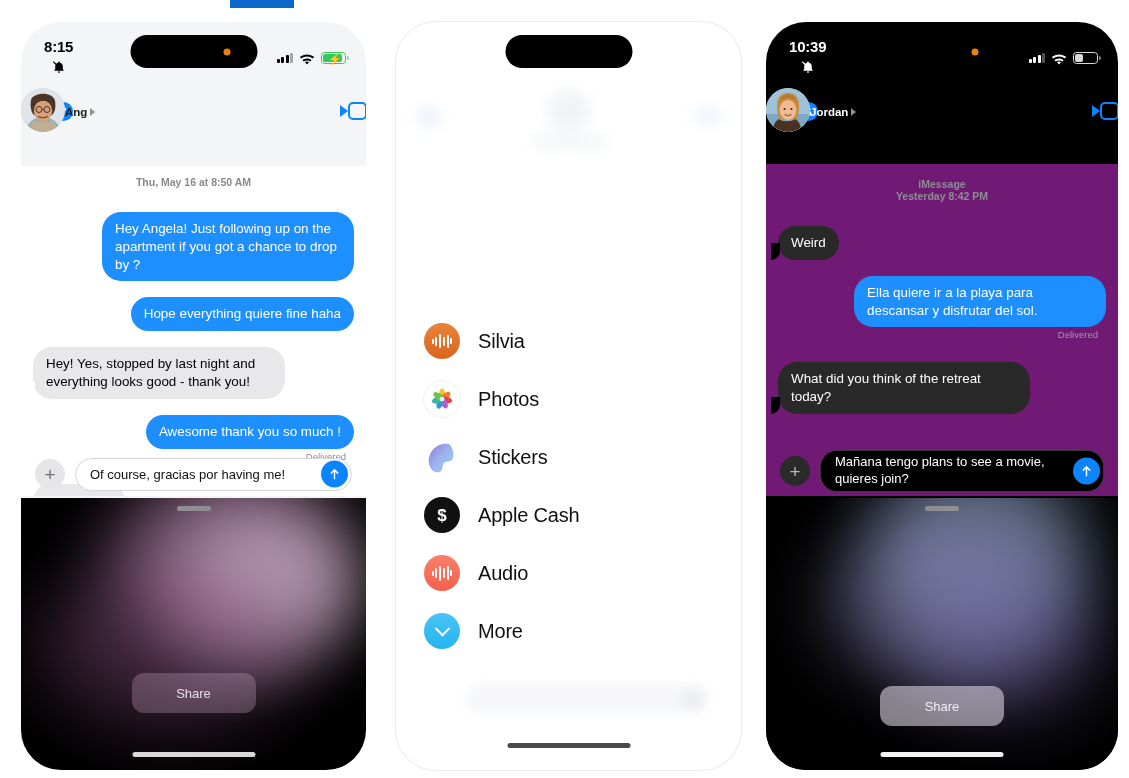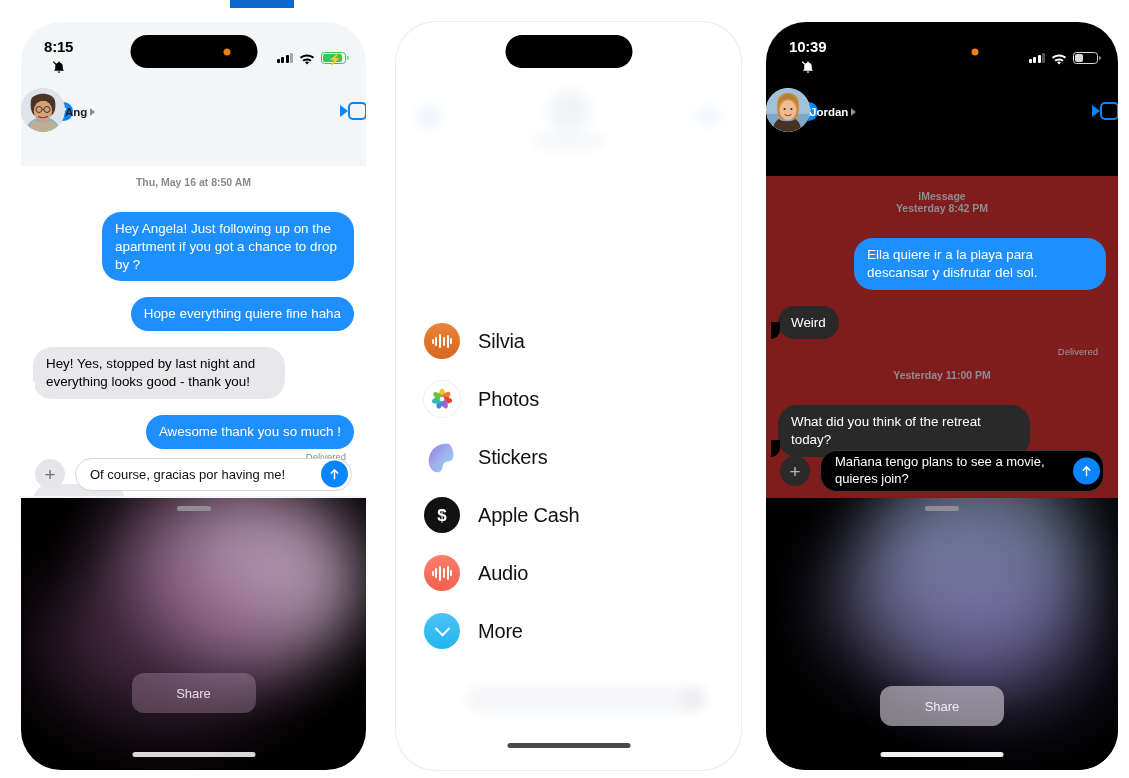--- a/index.html
+++ b/index.html
@@ -102,21 +102,21 @@
   }
   .nav-video { position:absolute; right: 18px; top: 24px; }
   .vid-icon { width: 26px; height: 18px; position:relative; }
   .vid-body { position:absolute; left:0; top:0; width:19px; height:18px; border:2px solid #0A84FF; border-radius:5px; }
   .vid-tri { position:absolute; right:0; top:3px; width:0; height:0;
     border-top:6px solid transparent; border-bottom:6px solid transparent; border-left:8px solid #0A84FF; }
 
   
   .chat { position:absolute; left:0; right:0; overflow:hidden; }
   .chat-1 { top: 144px; height: 330px; background:#ffffff; }
-  .chat-3 { top: 154px; height: 332px; background:#7f1d1d; }
+  .chat-3 { top: 142px; height: 332px; background:#701a75; }
 
   .daystamp { text-align:center; font-size: 10.5px; font-weight: 600; padding: 10px 0 8px; }
   .light .daystamp { color:#8a8a8e; }
   .dark .daystamp { color:#8d8d93; }
   .daystamp .svc { display:block; font-weight:700; }
 
   .row { display:flex; padding: 0 12px; margin-bottom: 6px; margin-top: 16px; }
   .row.out { justify-content:flex-end; }
   .row.in { justify-content:flex-start; }
 
@@ -538,28 +538,27 @@
         </span>
       </div>
     </div>
 
     <div class="chat chat-3">
       <div class="daystamp" style="padding-top:14px">
         <span class="svc">iMessage</span>
         <span>Yesterday 8:42 PM</span>
       </div>
 
+      <div class="row in">
+        <div class="bubble in tail">Weird</div>
+      </div>
       <div class="row out" style="margin-bottom:1px">
         <div class="bubble out tail">Ella quiere ir a la playa para descansar y disfrutar del sol.</div>
       </div>
-      <div class="row in">
-        <div class="bubble in tail">Weird</div>
-      </div>
       <div class="delivered">Delivered</div>
-      <div class="daystamp" style="padding:6px 0 8px">Yesterday 11:00 PM</div>
       <div class="row in">
         <div class="bubble in tail">What did you think of the retreat today?</div>
       </div>
     </div>
 
     <div class="composer composer-3">
       <div class="plus-btn">+</div>
       <div class="field two-line">
         <span>Mañana tengo plans to see a movie, quieres join?</span>
         <span class="send-btn">

